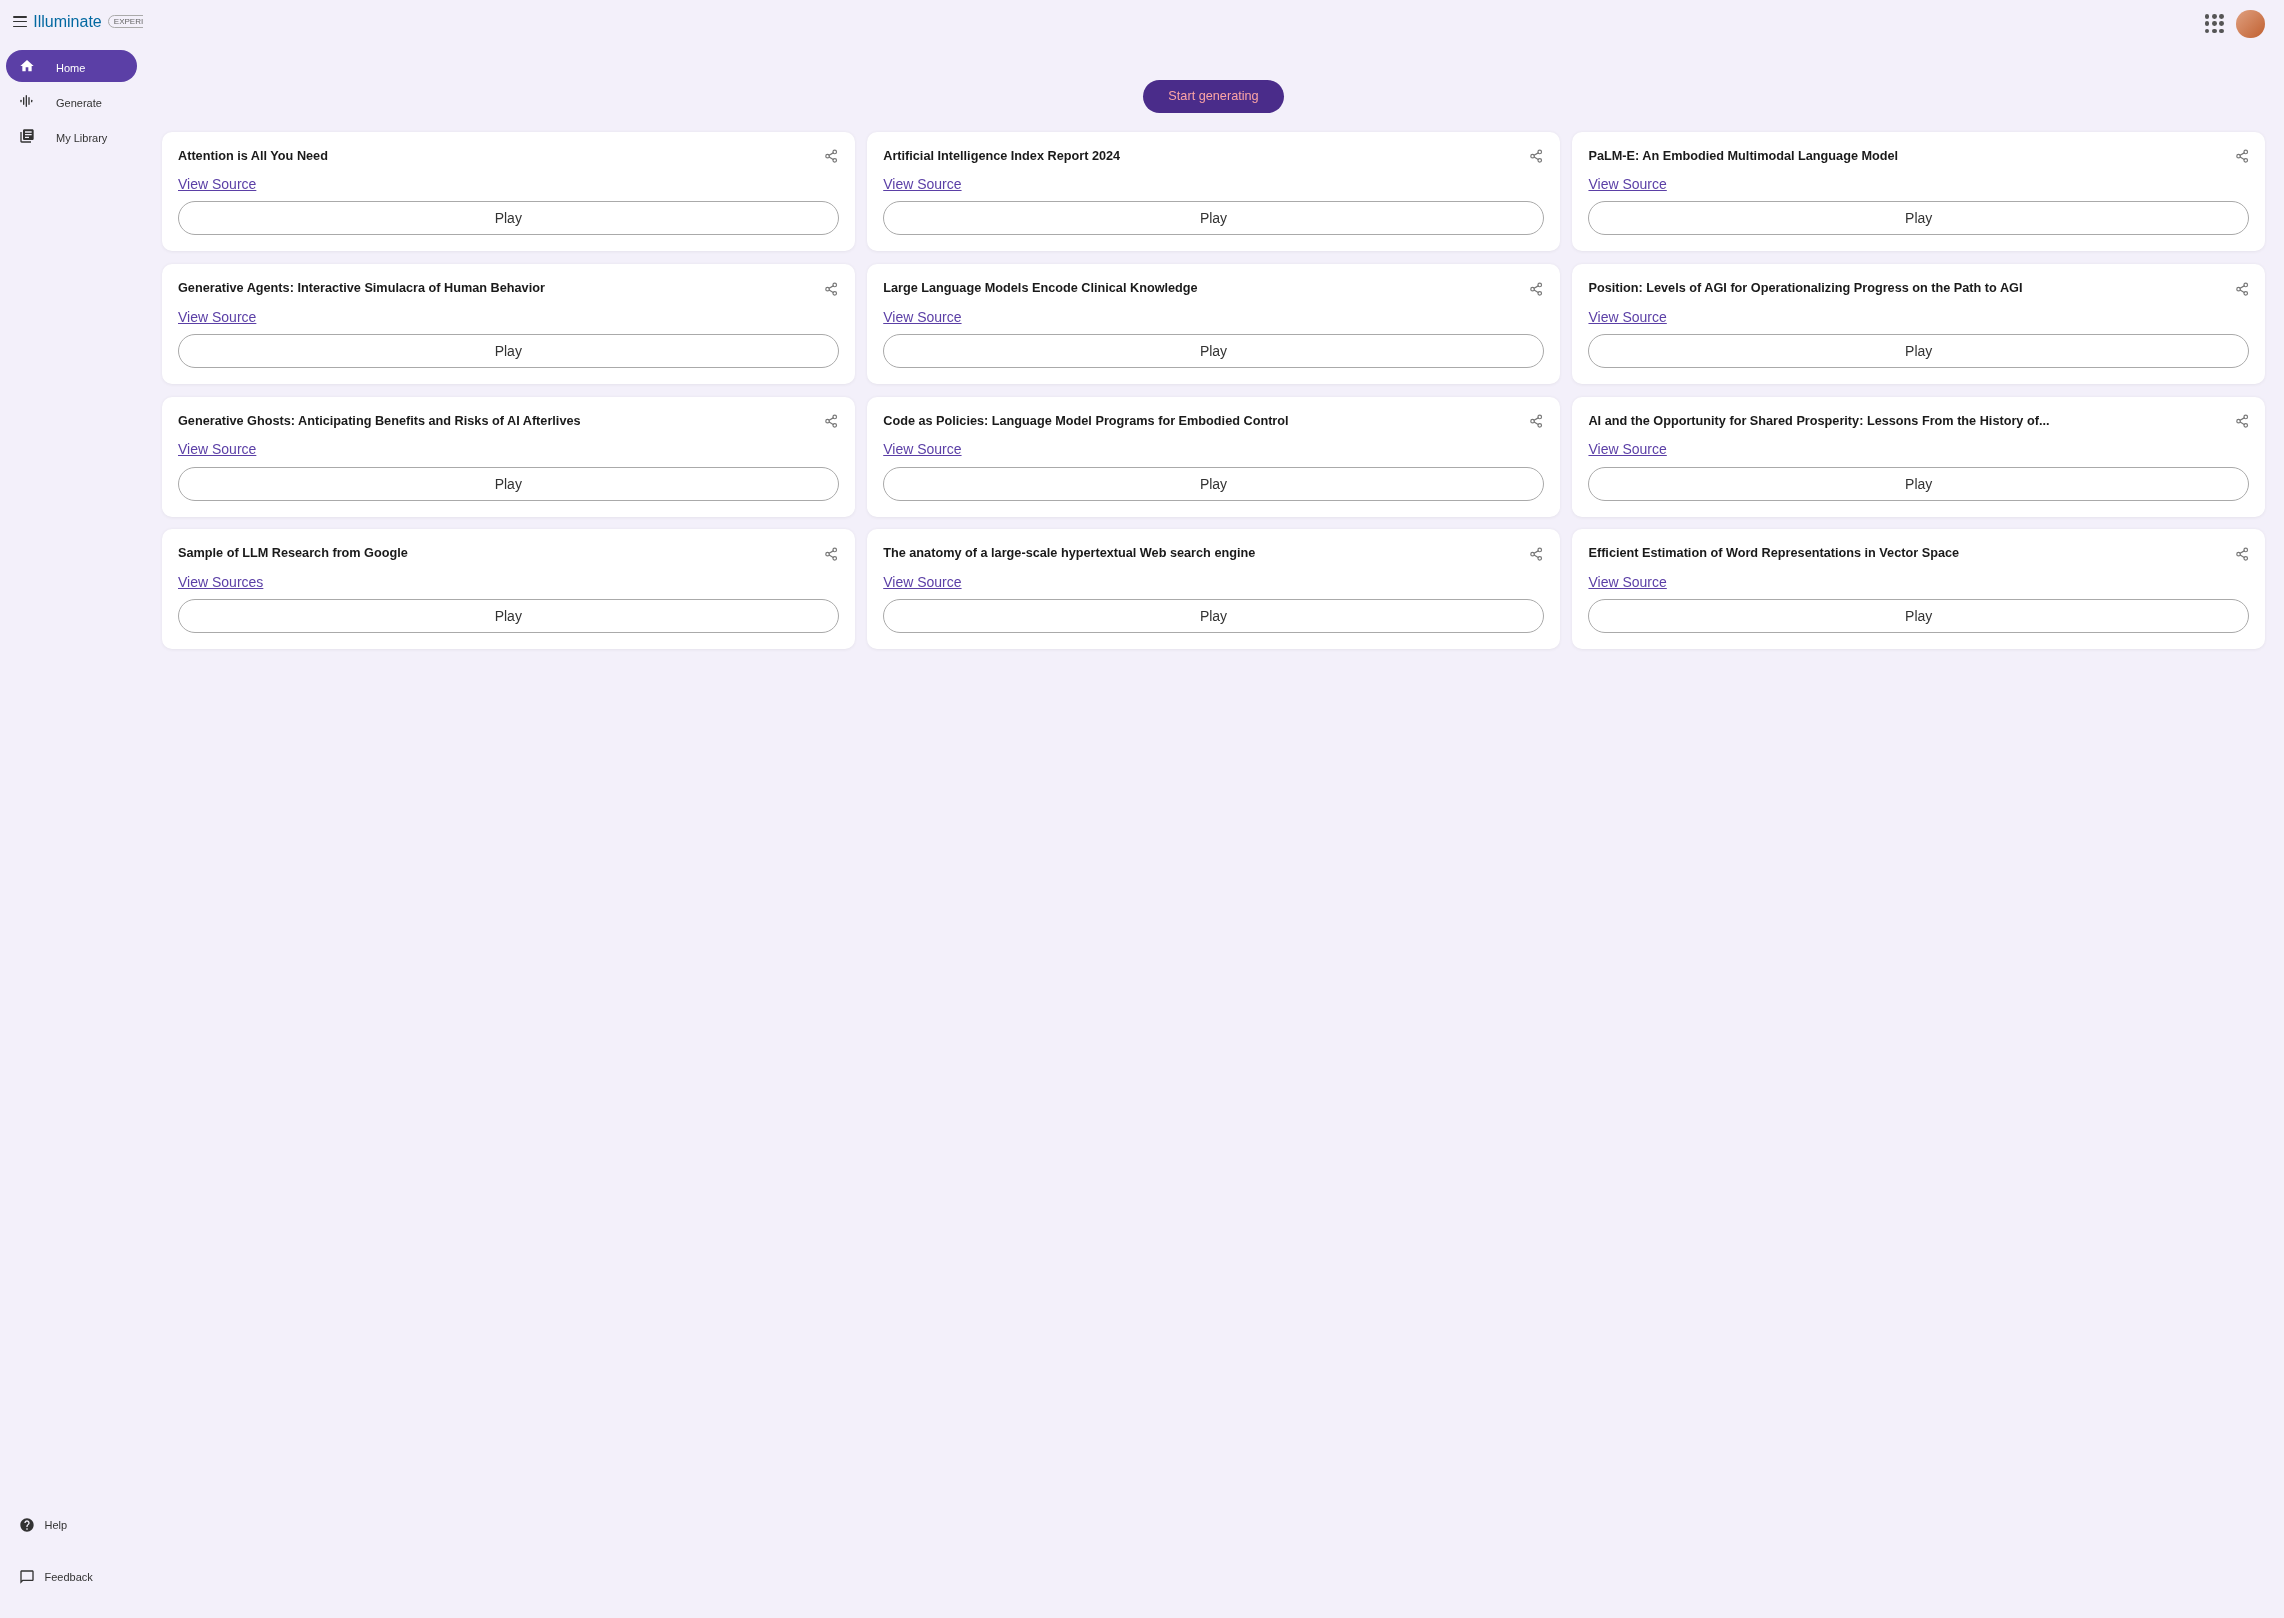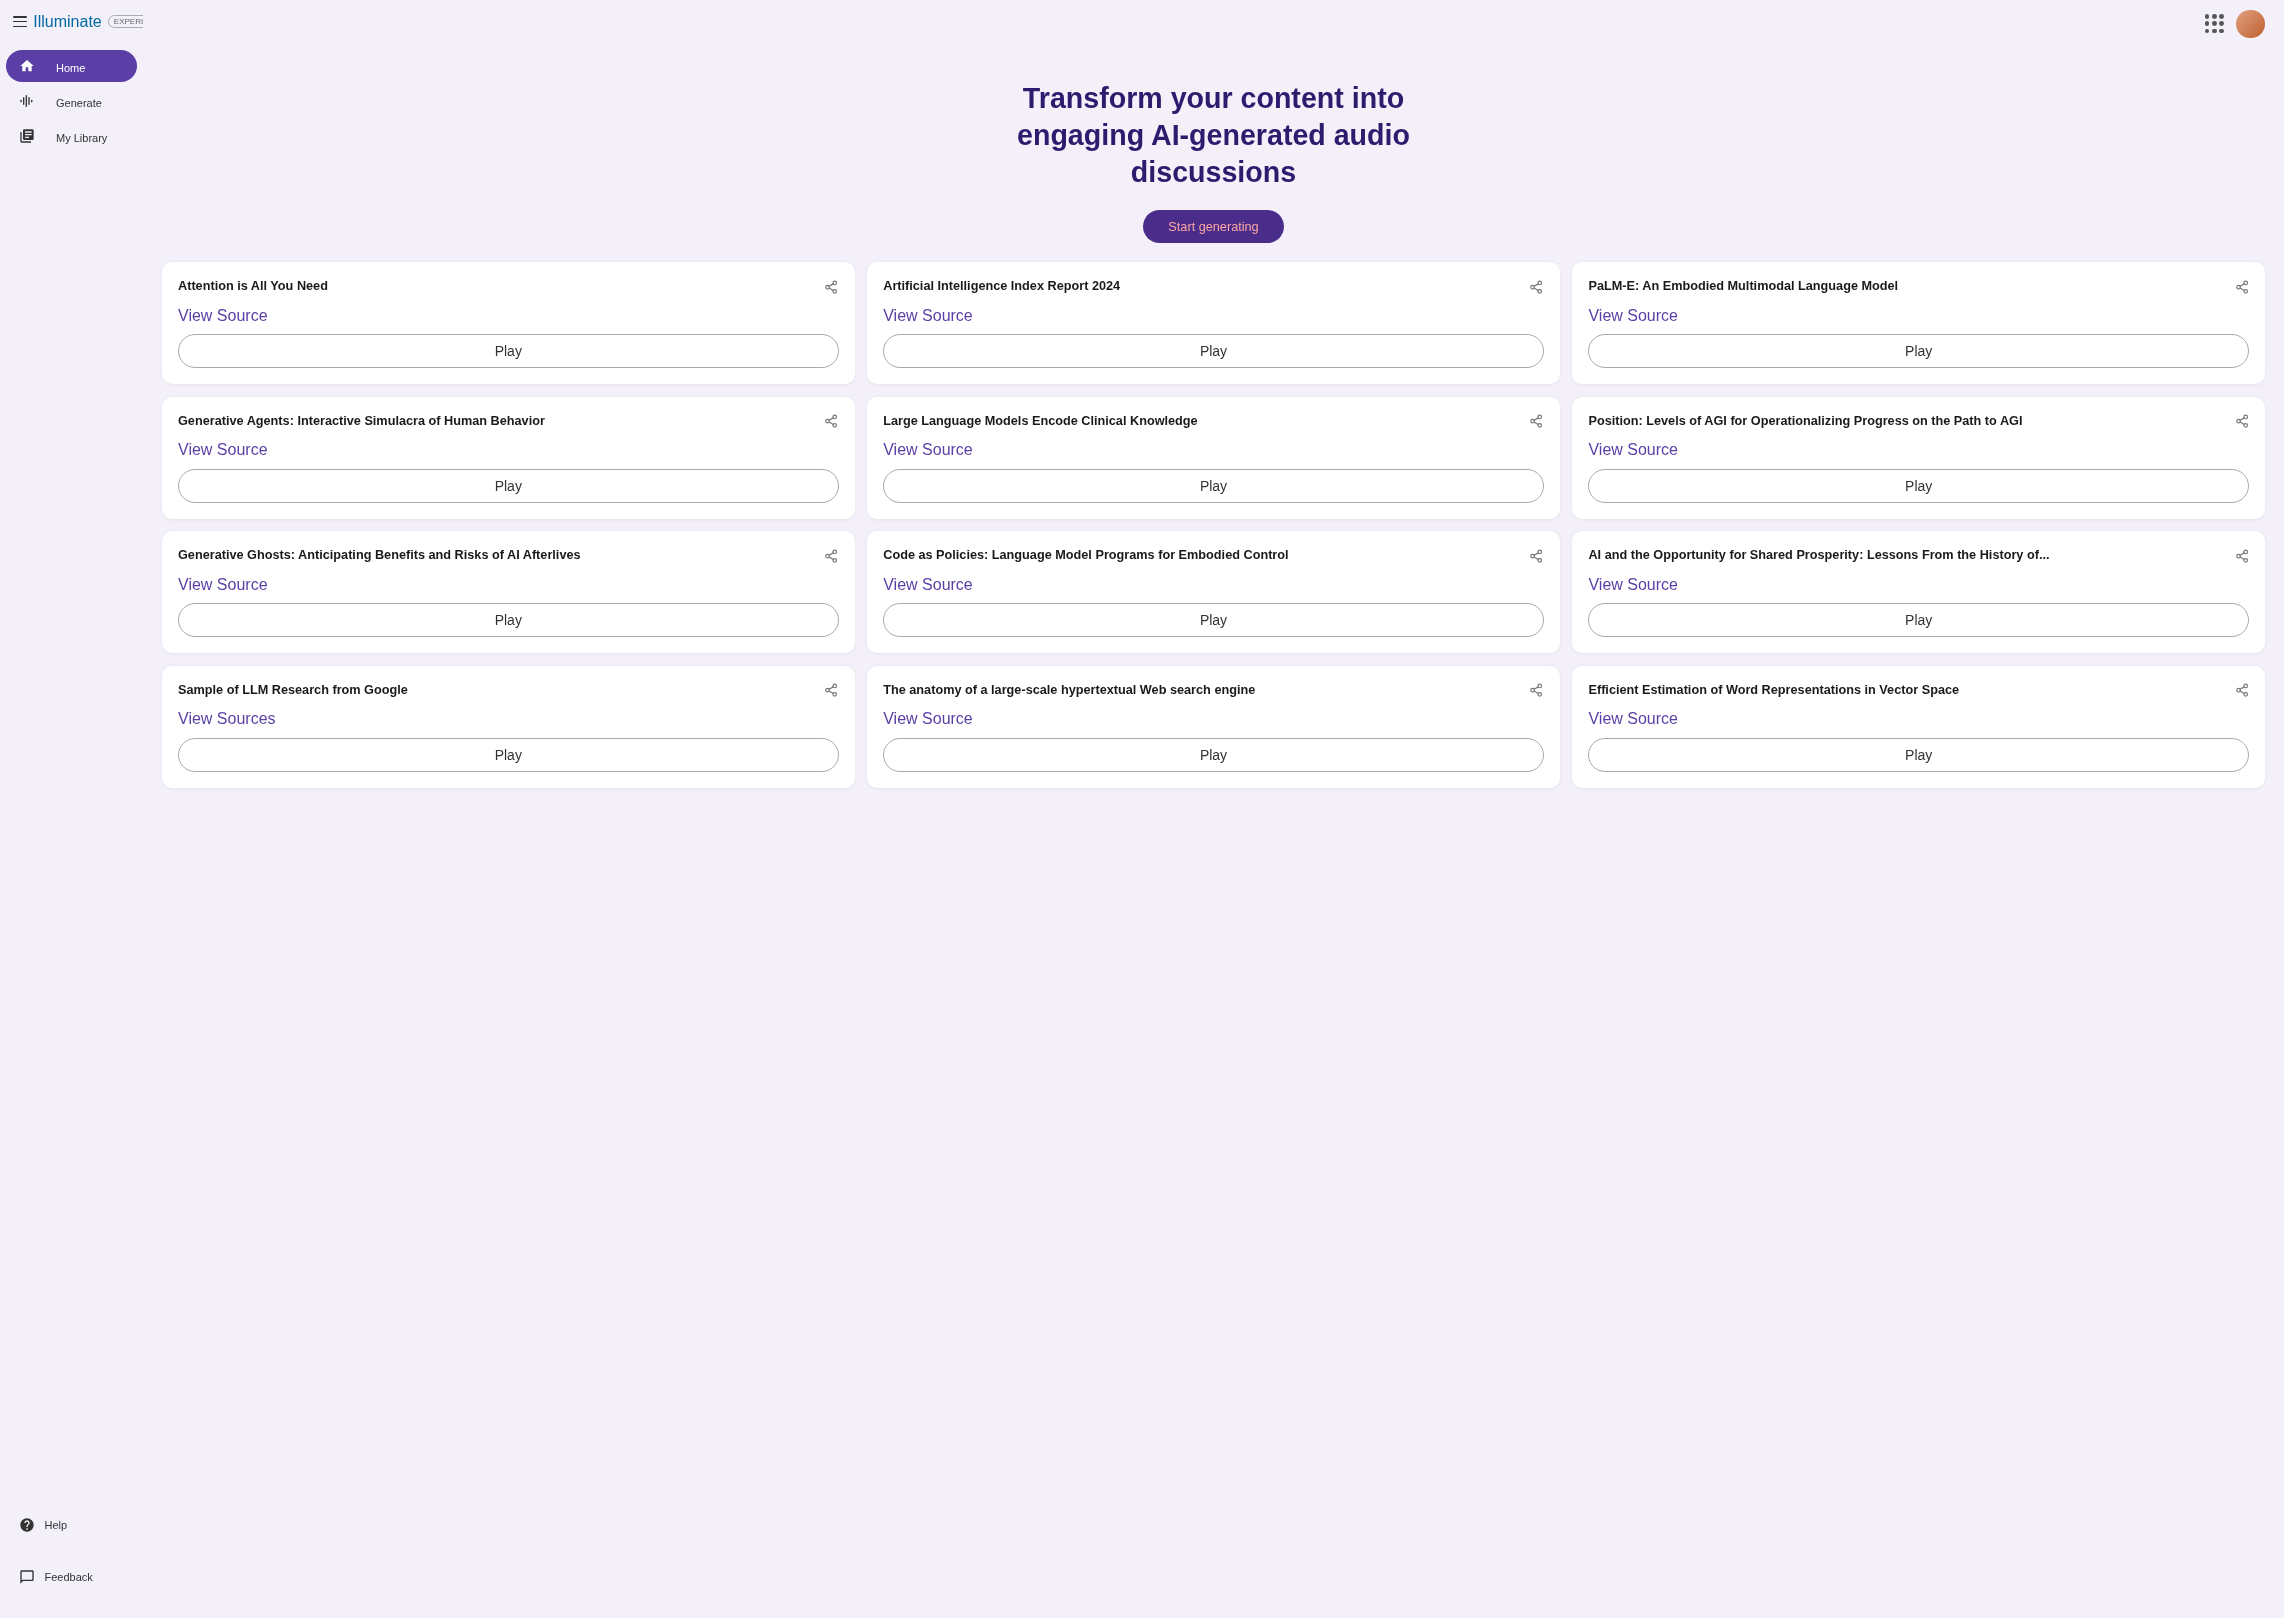--- a/index.html
+++ b/index.html
@@ -217,21 +217,22 @@
     }
     .share-icon {
       cursor: pointer;
       color: #777;
       font-size: 14.3px;
       flex-shrink: 0;
       margin-top: 1.6px;
     }
     .view-source {
       color: #5b3fa6;
-      font-size: 16px;
+      font-size: 14px;
+      text-decoration: underline;
       cursor: pointer;
     }
     .play-btn {
       background: transparent;
       border: 1.2px solid #aaa;
       border-radius: 19px;
       padding: 8px;
       font-size: 14px;
       cursor: pointer;
       color: #333;
@@ -328,21 +329,20 @@
         <span></span>
         <span></span>
       <span></span>
         <span></span>
         <span></span>
     </div>
     <div class="avatar"></div>
   </div>
 
   <div class="hero">
-    <h1 class="hero-title">Transform your content into engaging AI-generated audio discussions</h1>
     <button class="start-btn">Start generating</button>
   </div>
 
 
   <div class="cards-grid" id="cards-container">
 
   <div class="card">
     <div class="card-header">
       <span class="card-title">Attention is All You Need</span>
       <span class="share-icon" title="Share">

